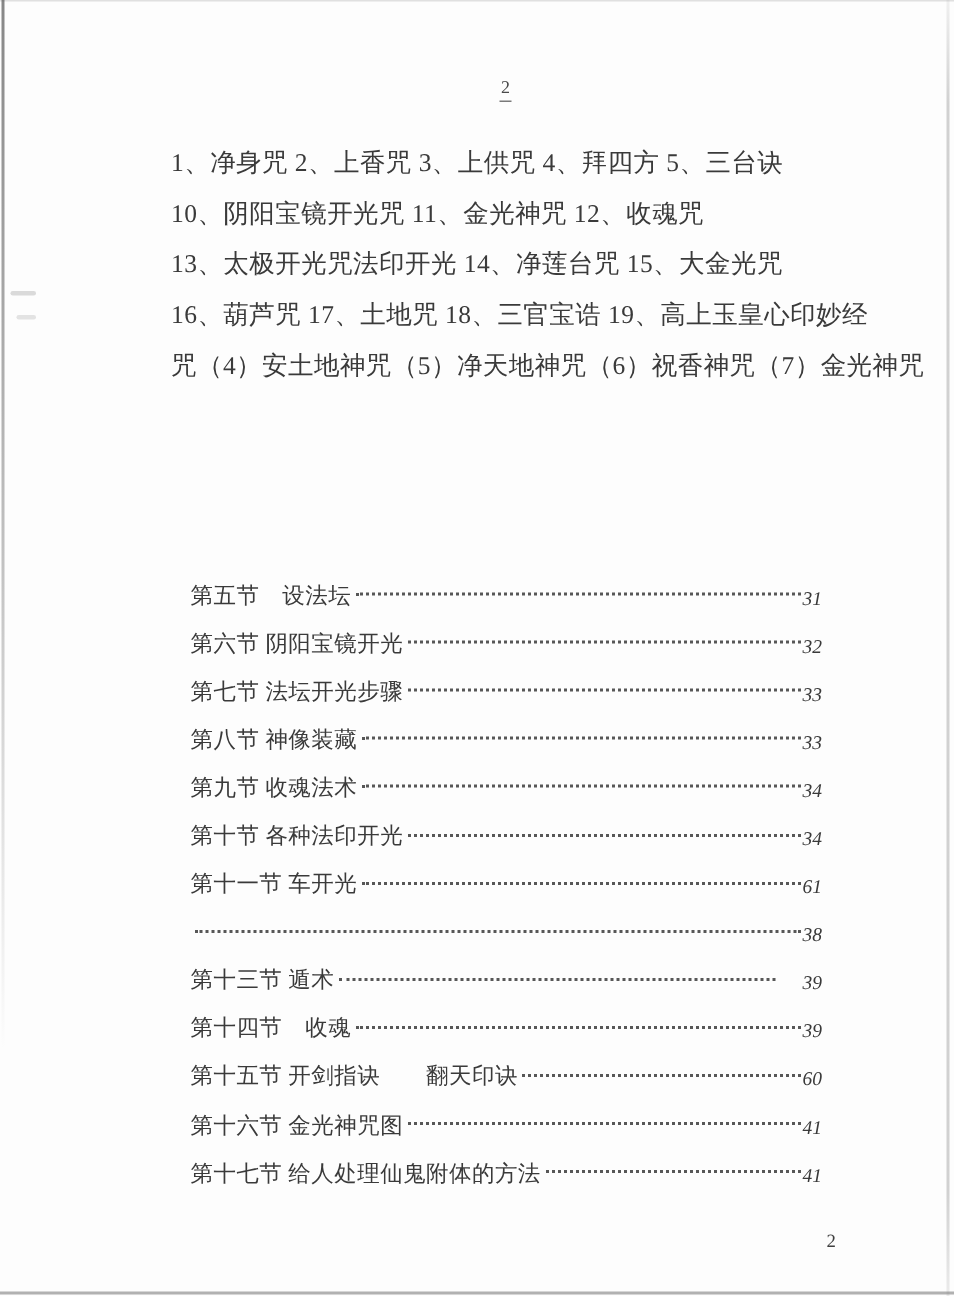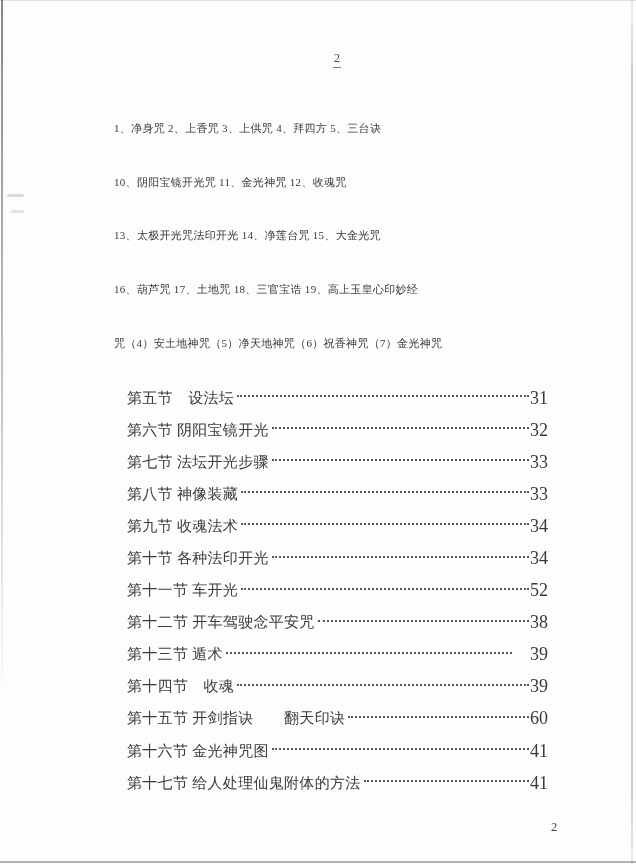--- a/index.html
+++ b/index.html
@@ -32,23 +32,22 @@
     top: 820px; left: 551px;
     font-size: 12.5px;
     color: #3f3f3f;
   }
   
   .para { position: absolute; left: 114px; top: 92px; }
   .pline {
     height: 33.7px;
     line-height: 33.7px;
     white-space: pre;
-    font-size: 11px;
+    font-size: 17px;
     letter-spacing: 0.3px;
-    margin-top: 20px;
   }
   .pline.indent { padding-left: 14px; }
   
   .toc { position: absolute; left: 127px; top: 382px; width: 421px; }
   .trow {
     display: flex;
     align-items: center;
     height: 32.1px;
   }
   .tlabel {
@@ -59,22 +58,23 @@
     letter-spacing: 0.3px;
   }
   .leader {
     flex: 1 1 auto;
     min-width: 12px;
     border-bottom: 2px dotted #575757;
     margin: 0 1px 4px 3px;
   }
   .tpage {
     flex: 0 0 auto;
-    font-size: 18px;
+    font-size: 13px;
     line-height: 19px;
+    font-style: italic;
   }
   .trow.gap .tpage { margin-left: 17px; }
   
   .edge-left {
     position: absolute; left: 1px; top: 0;
     width: 2px; height: 700px;
     background: linear-gradient(to bottom,
       rgba(95,95,95,0.75), rgba(125,125,125,0.45) 55%, rgba(150,150,150,0));
   }
   .edge-right {
@@ -172,25 +172,24 @@
 
       <div class="trow">
         <span class="tlabel">第十节 各种法印开光</span>
         <span class="leader"></span>
         <span class="tpage">34</span>
       </div>
 
       <div class="trow">
         <span class="tlabel">第十一节 车开光</span>
         <span class="leader"></span>
-        <span class="tpage">52</span>
-      </div>
-
-      <div class="trow">
-        <span class="tlabel">第十二节 开车驾驶念平安咒</span>
+        <span class="tpage">61</span>
+      </div>
+
+      <div class="trow">
         <span class="leader"></span>
         <span class="tpage">38</span>
       </div>
 
       <div class="trow gap">
         <span class="tlabel">第十三节 遁术</span>
         <span class="leader"></span>
         <span class="tpage">39</span>
       </div>
 

